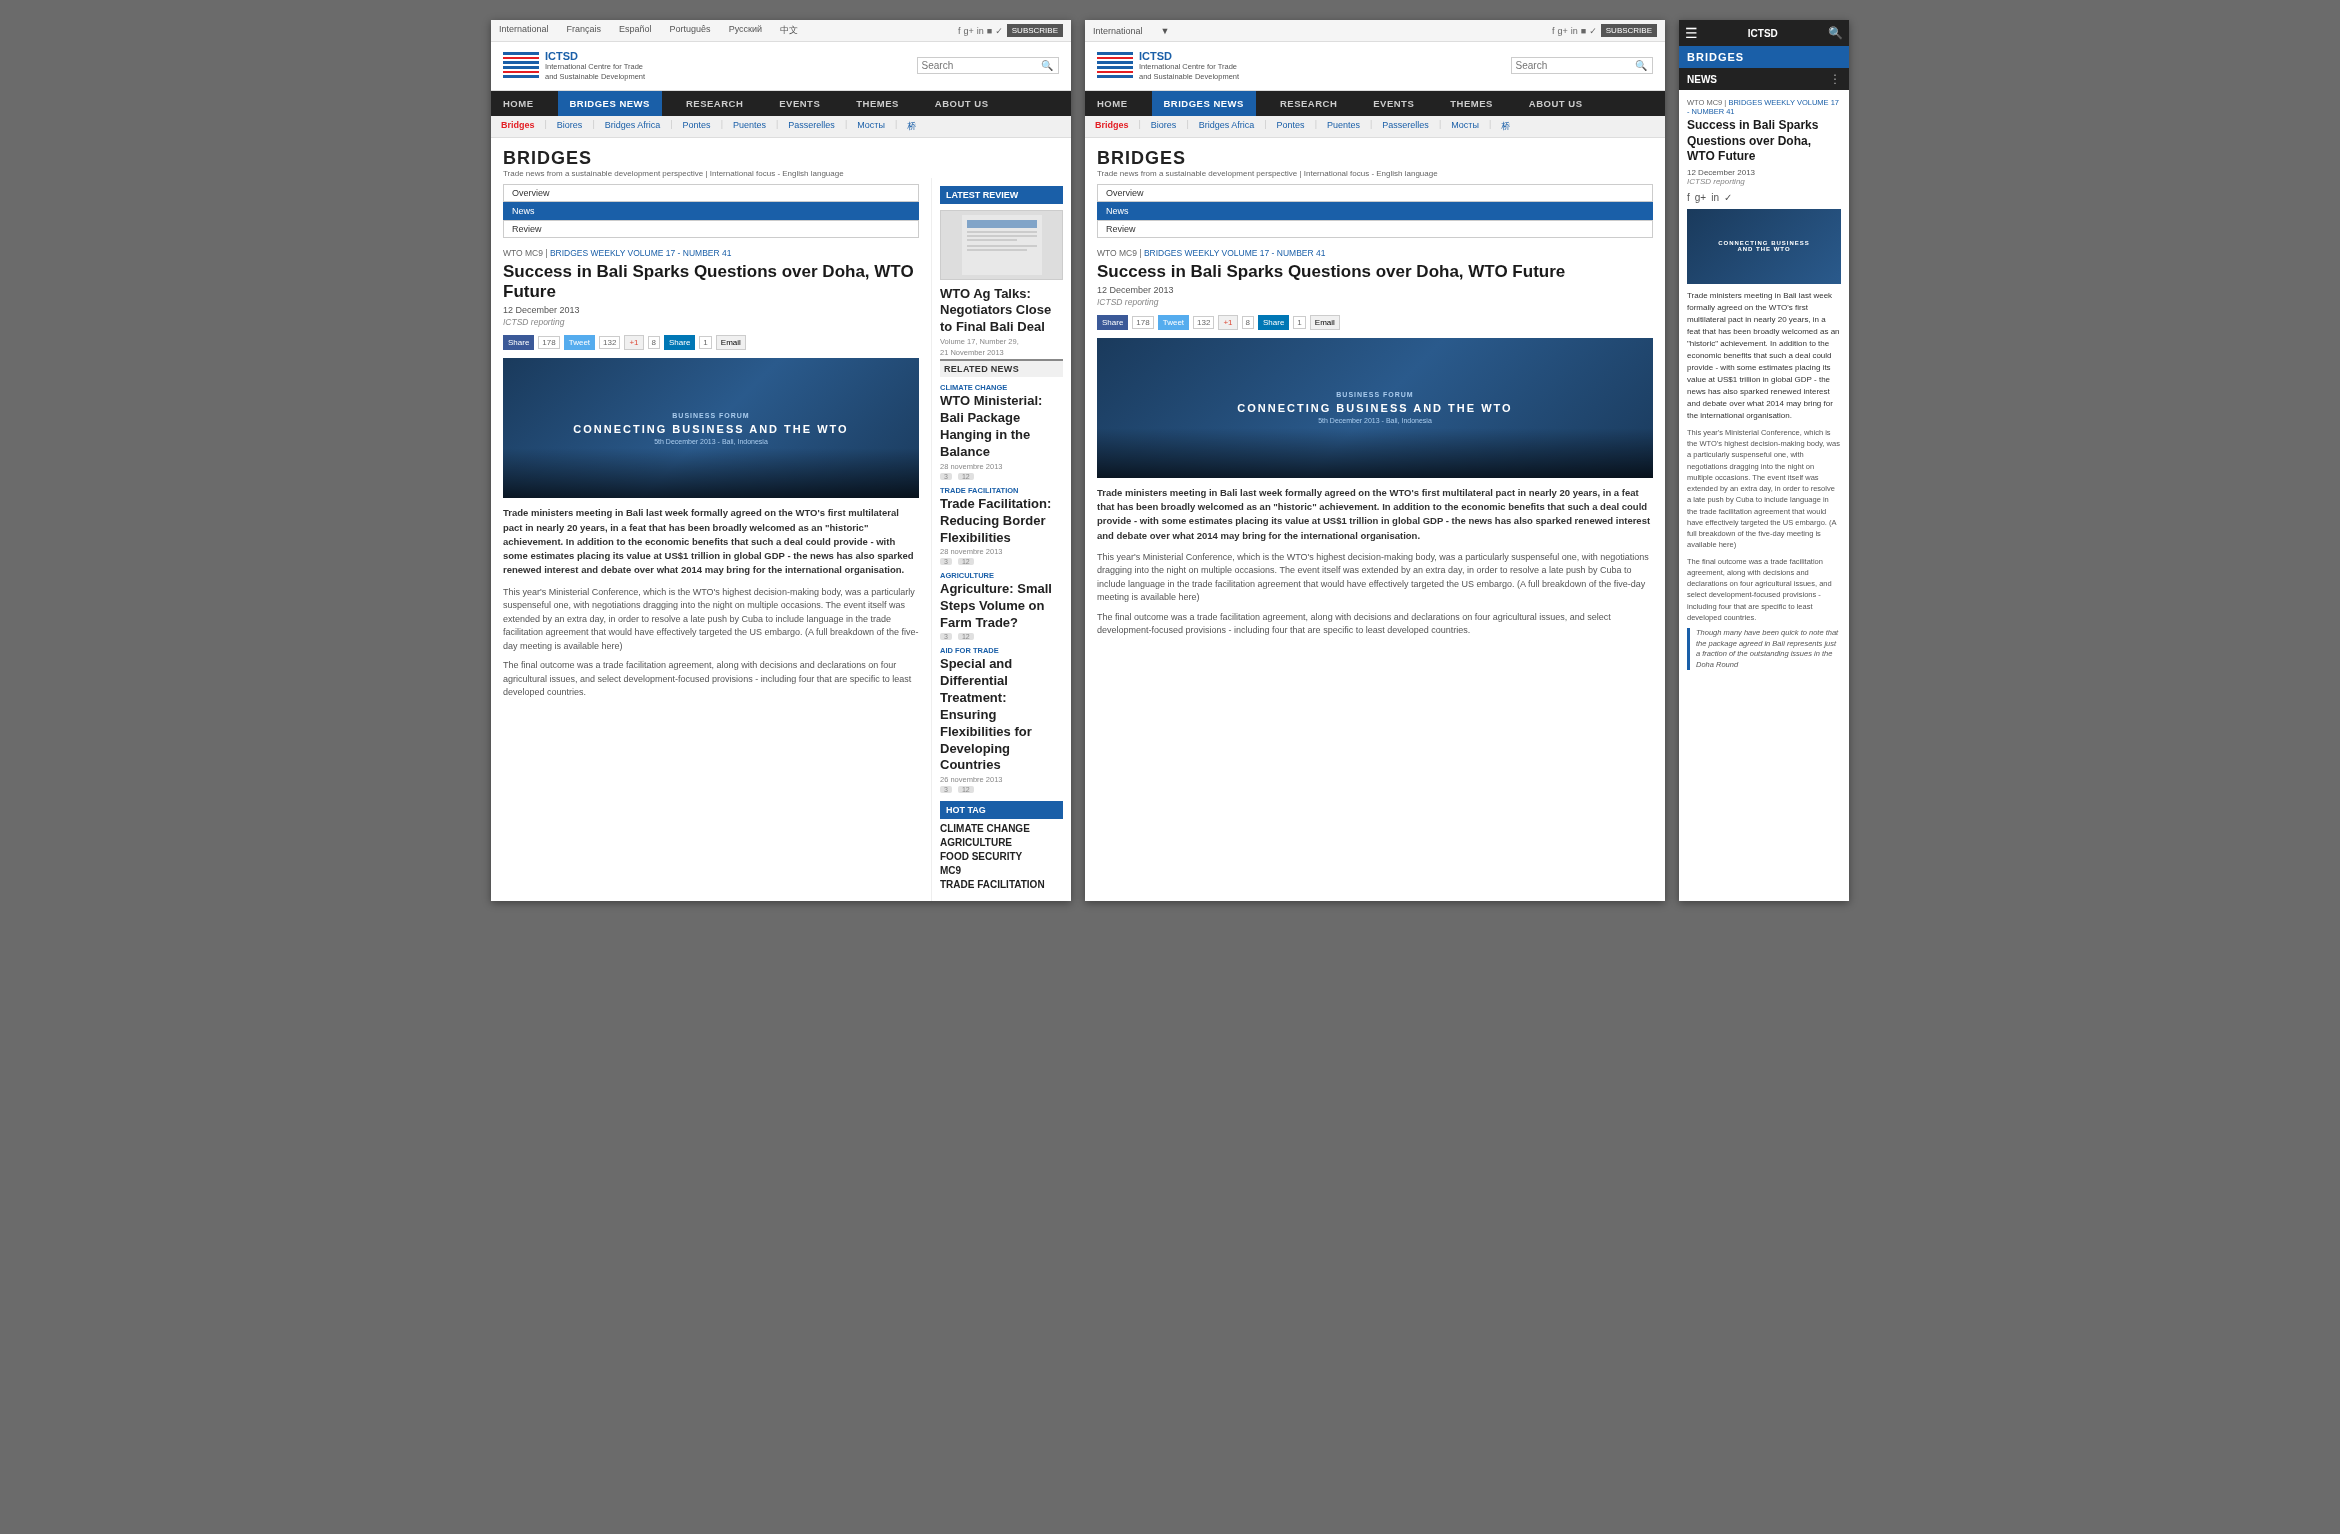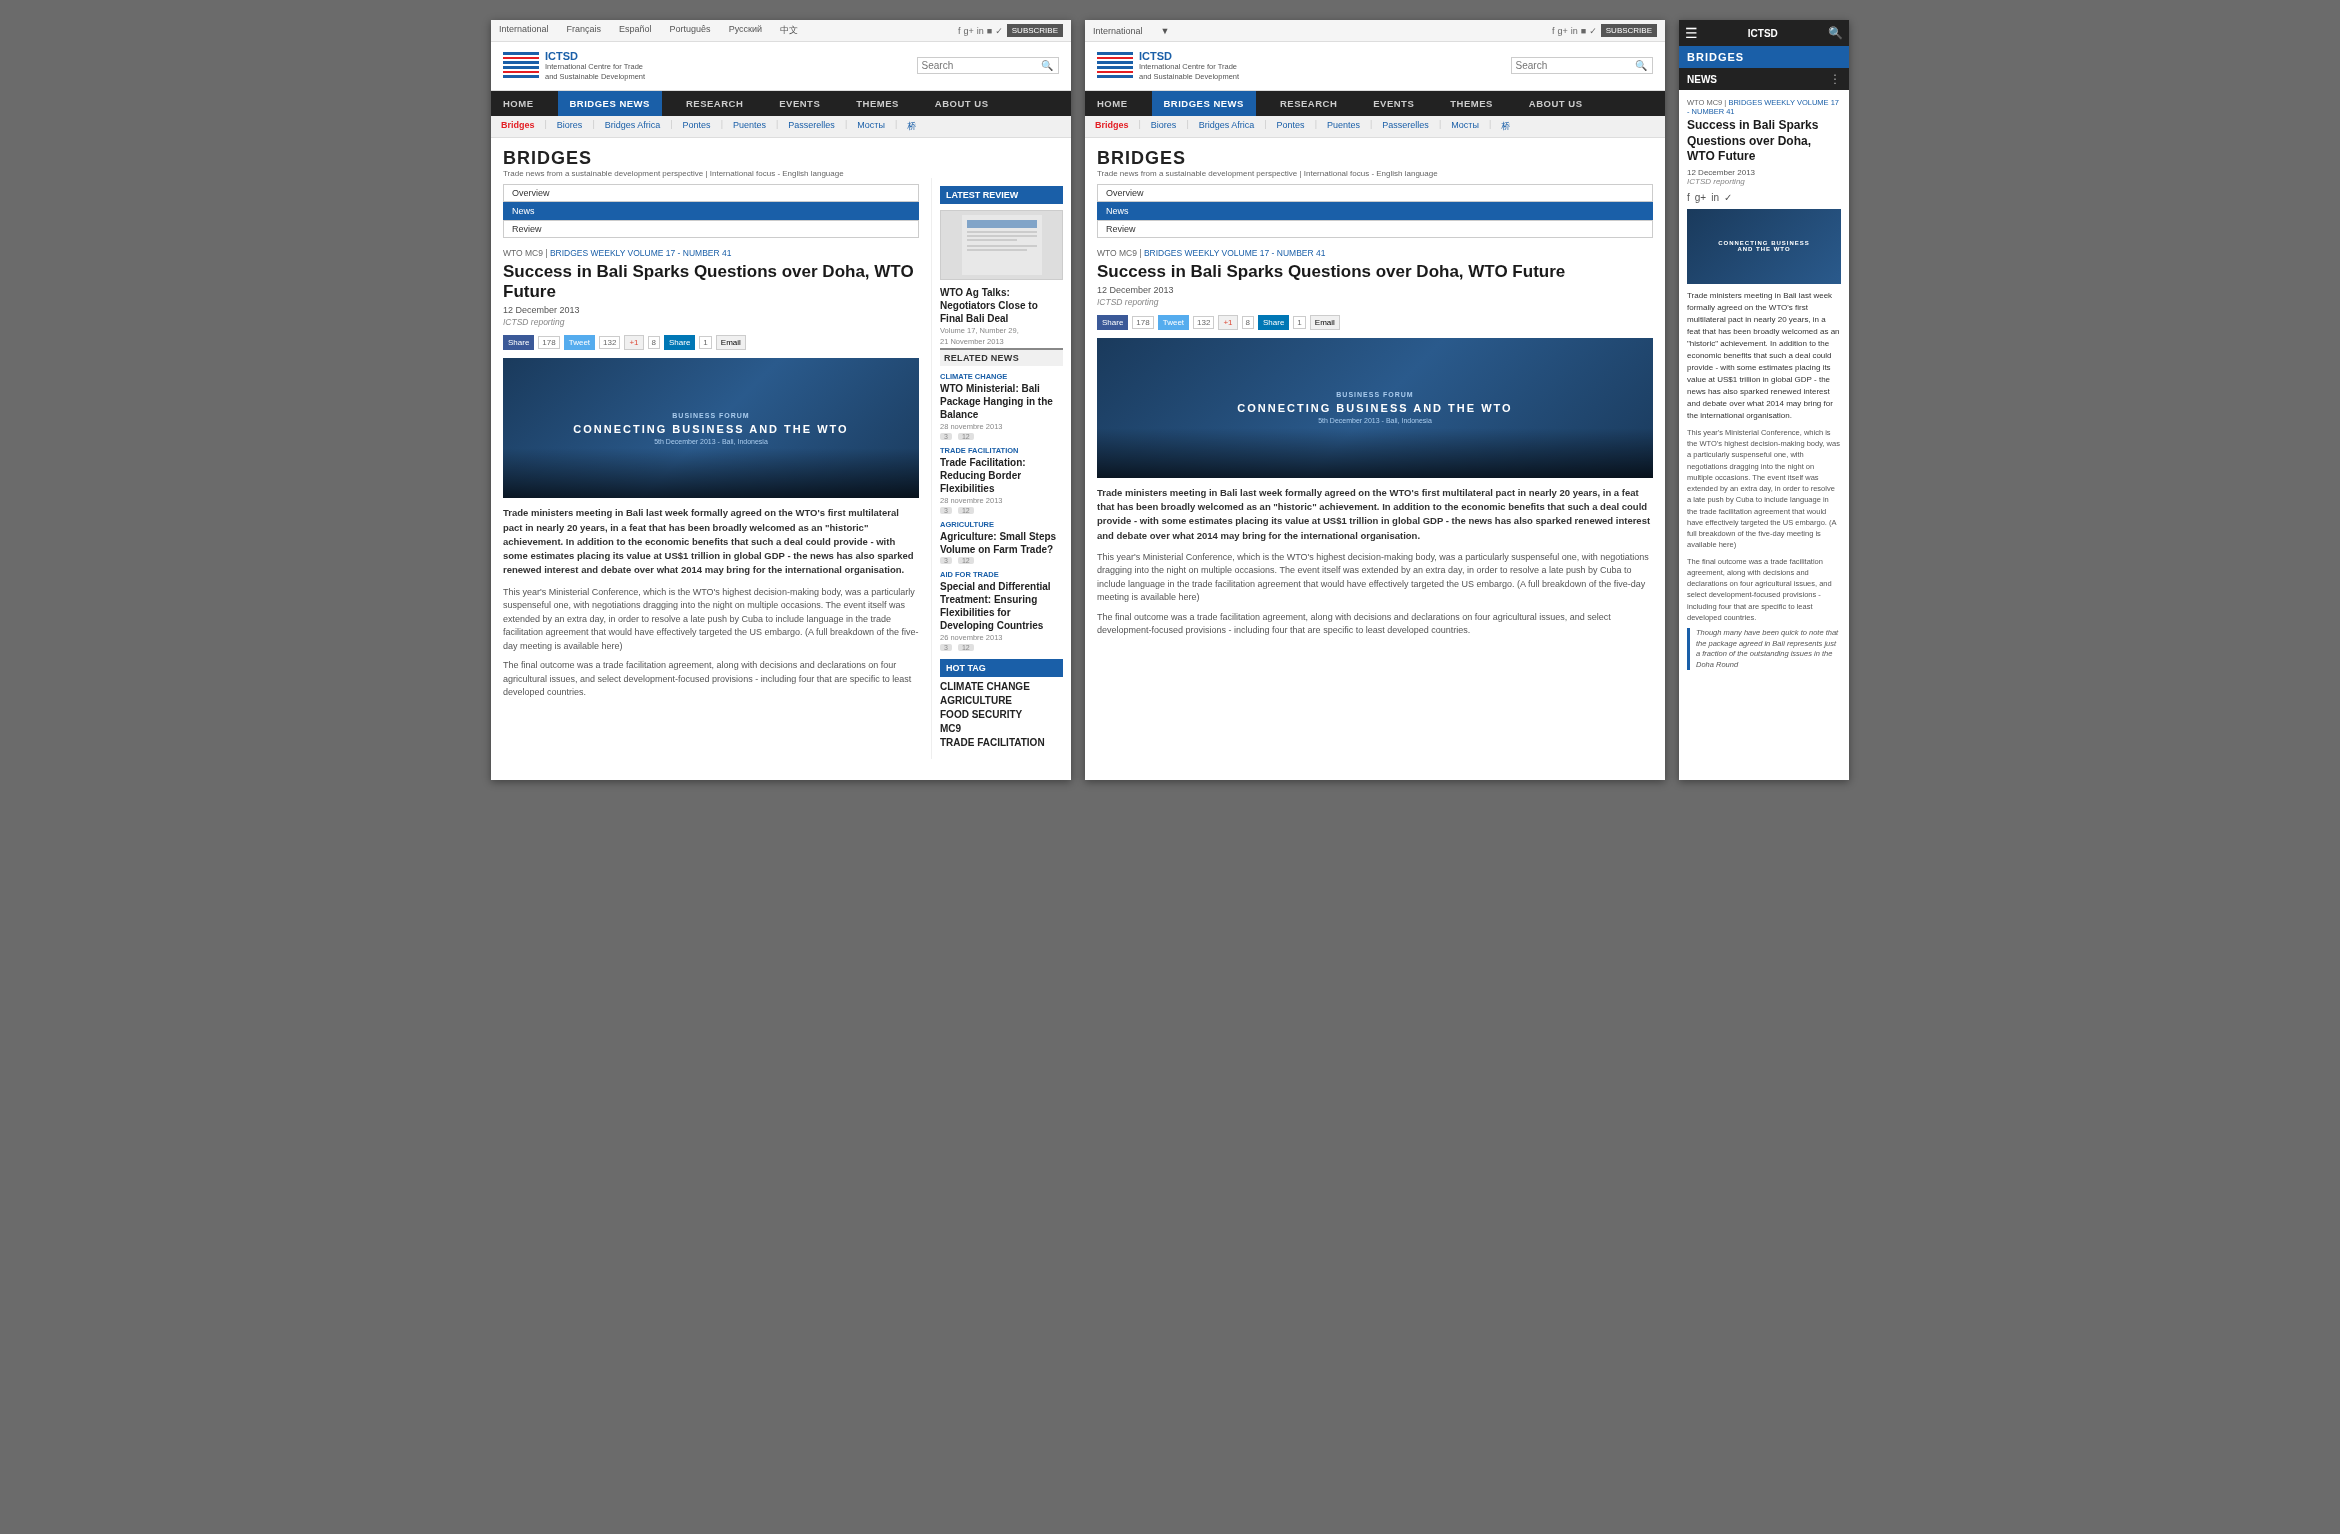--- a/index.html
+++ b/index.html
@@ -293,21 +293,21 @@
     }
     .related-category {
       font-size: 7.5px;
       color: #1a5fa8;
       text-transform: uppercase;
       font-weight: bold;
       margin-top: 6px;
       margin-bottom: 1px;
     }
     .related-title {
-      font-size: 10px;
+      font-size: 13px;
       color: #222;
       font-weight: bold;
       line-height: 1.3;
       margin-bottom: 1px;
     }
     .related-date { font-size: 7.5px; color: #888; margin-bottom: 2px; }
     .related-stats { display: flex; gap: 6px; font-size: 7.5px; color: #888; margin-bottom: 2px; }
     .stat-bubble {
       background: #e0e0e0;
       padding: 0px 4px;

